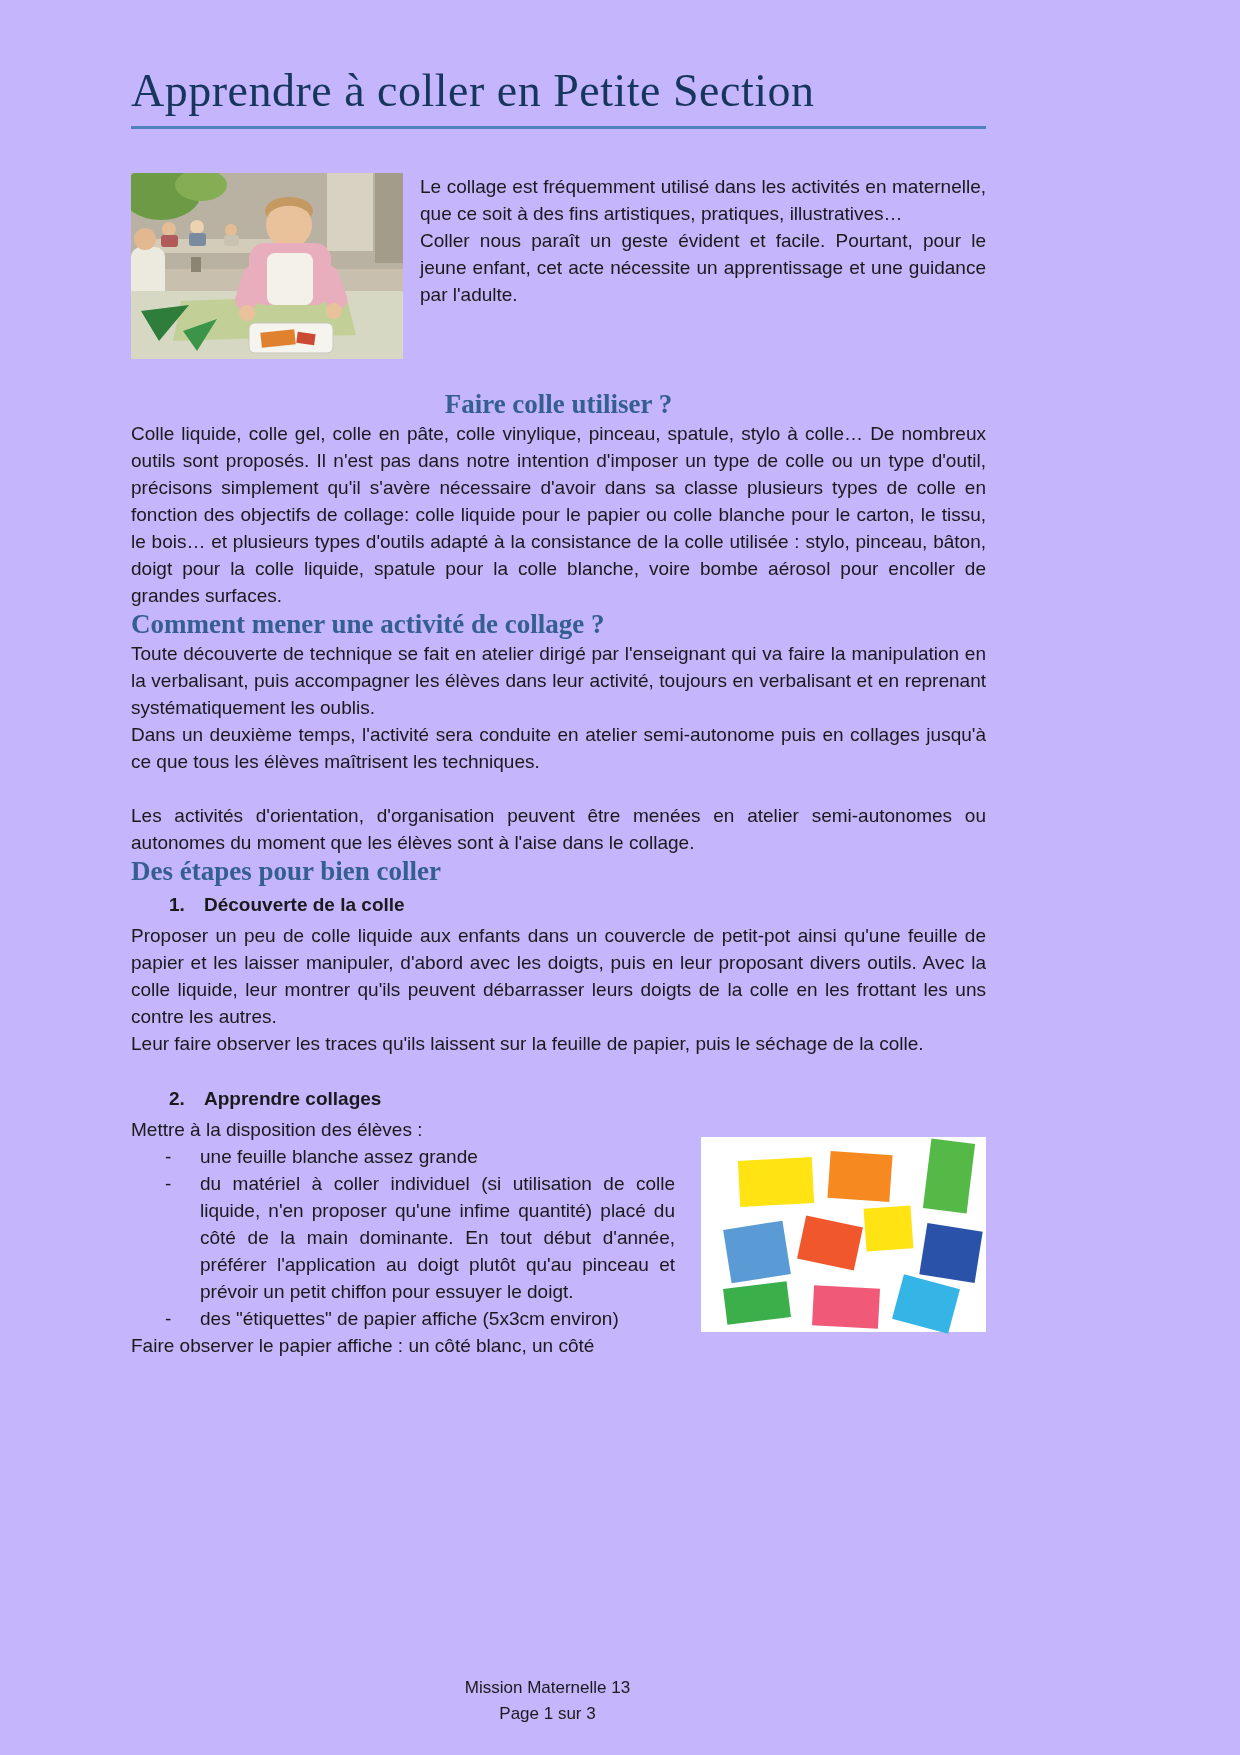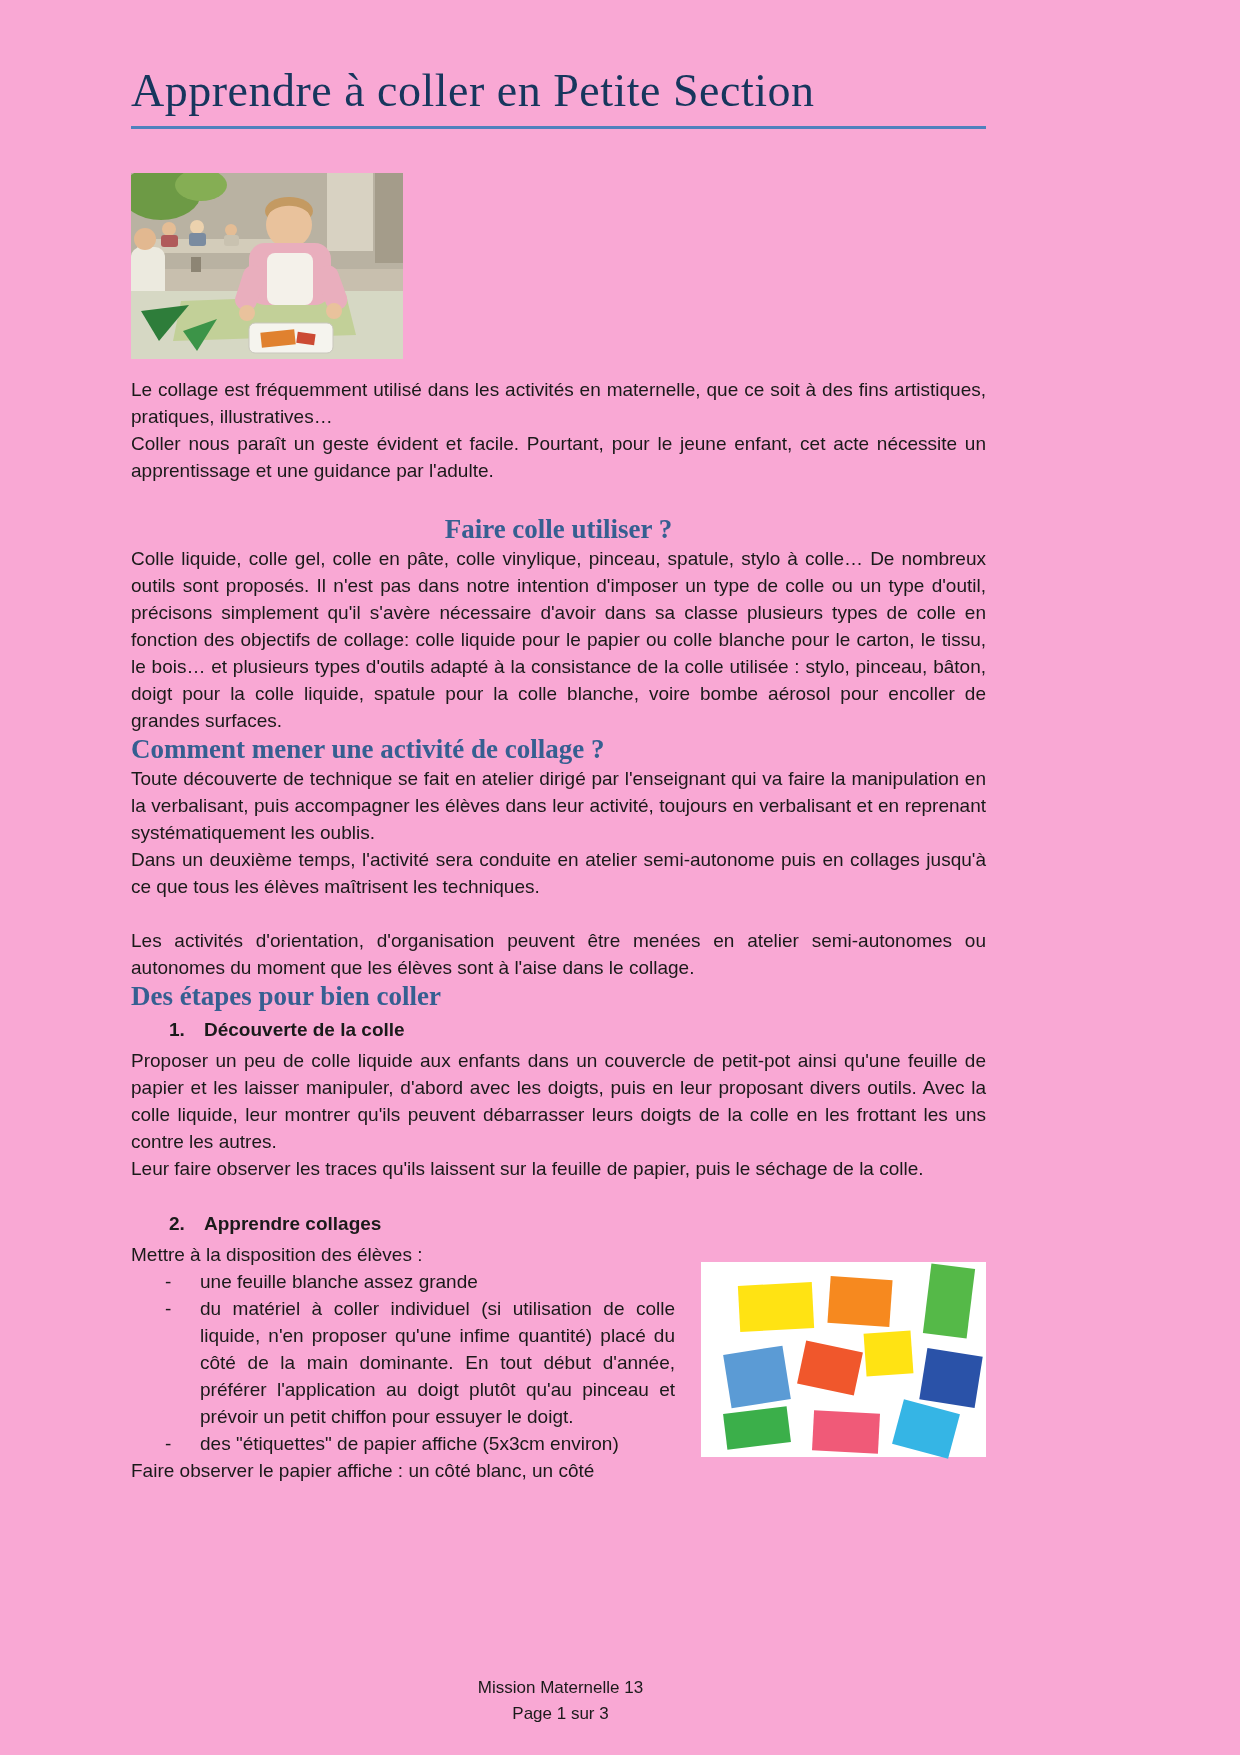--- a/index.html
+++ b/index.html
@@ -8,42 +8,42 @@
     --rule-color:#4F81BD;
     --text-color:#1a1a1a;
   }
   *{box-sizing:border-box;}
   html,body{margin:0;padding:0;background:#ffffff;}
   .page{
     position:relative;
     width:1240px;
     height:1755px;
     margin:0 auto;
-    background:#f9a8d4;
+    background:#c4b5fd;
     padding:64px 254px 0 131px;
     font-family:"Liberation Sans","DejaVu Sans",sans-serif;
     color:var(--text-color);
     font-size:19px;
     line-height:27px;
   }
   h1.doc-title{
     font-family:"Liberation Serif","DejaVu Serif",serif;
     font-weight:400;
     font-size:46px;
     line-height:54px;
     color:var(--title-color);
     margin:0 0 8px 0;
     letter-spacing:0.5px;
   }
   .title-rule{
     border:none;
     border-top:3px solid var(--rule-color);
     margin:0 0 44px 0;
   }
-  .intro-row{display:flex;gap:17px;margin:0 0 30px 0;flex-direction:column;}
+  .intro-row{display:flex;gap:17px;margin:0 0 30px 0;}
   .photo{width:272px;height:186px;flex:none;overflow:hidden;}
   .photo svg{display:block;width:100%;height:100%;}
   .intro-text{flex:1;text-align:justify;}
   .intro-text p{margin:0;}
   h2.sec{
     font-family:"Liberation Serif","DejaVu Serif",serif;
     font-weight:700;
     font-size:27px;
     line-height:31px;
     color:var(--heading-color);
@@ -65,21 +65,21 @@
     float:right;
     position:relative;
     width:285px;
     height:195px;
     margin:52px 0 10px 26px;
     background:#ffffff;
   }
   .paper{position:absolute;}
   .footer{
     position:absolute;
-    left:133px;
+    left:120px;
     width:855px;
     bottom:28px;
     text-align:center;
     font-size:17px;
     line-height:26px;
   }
   .footer p{margin:0;}
 </style>
 </head>
 <body>

